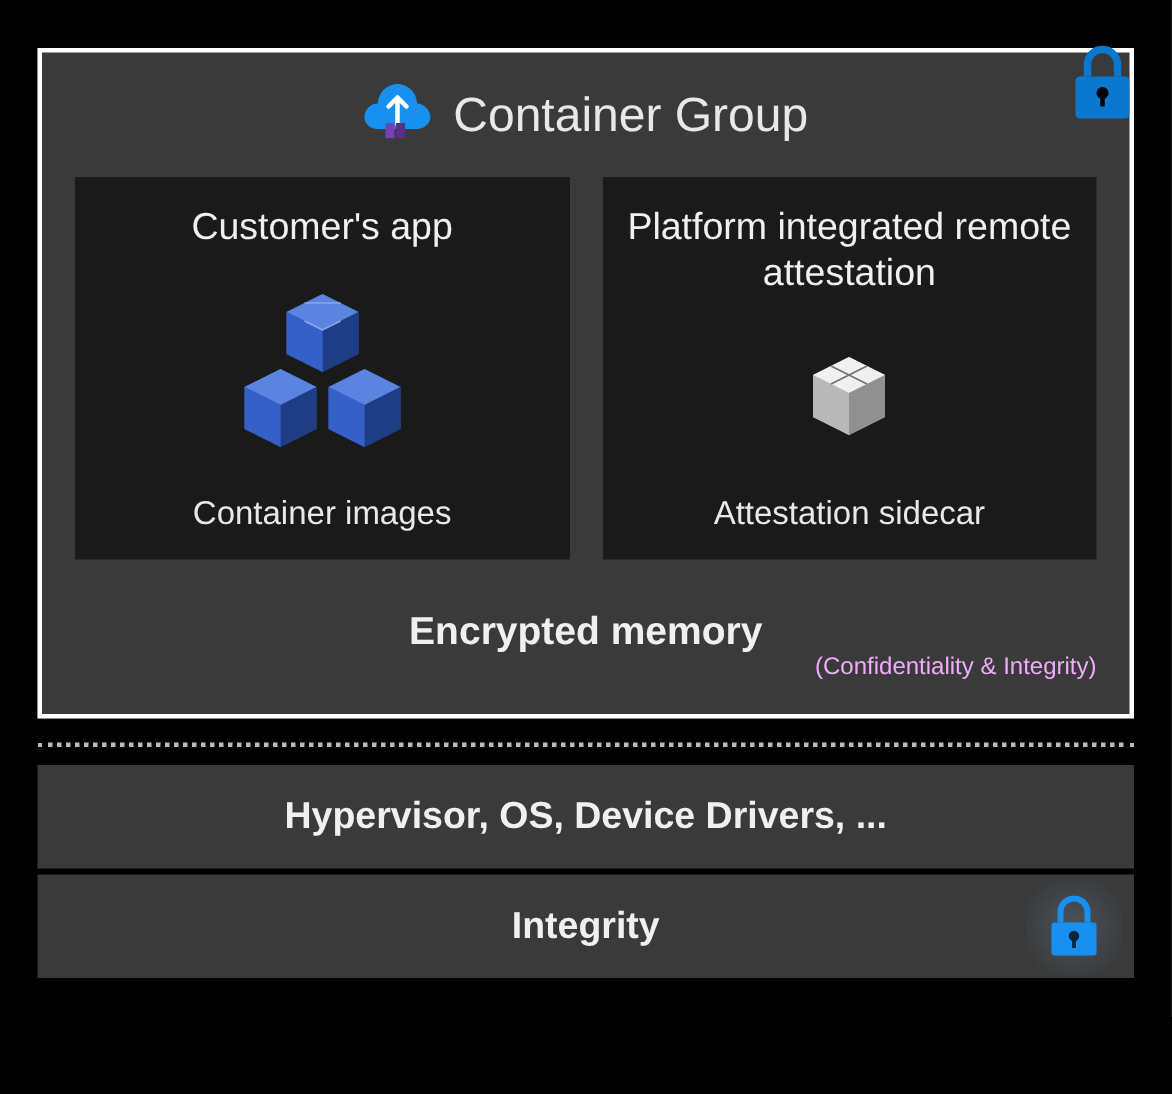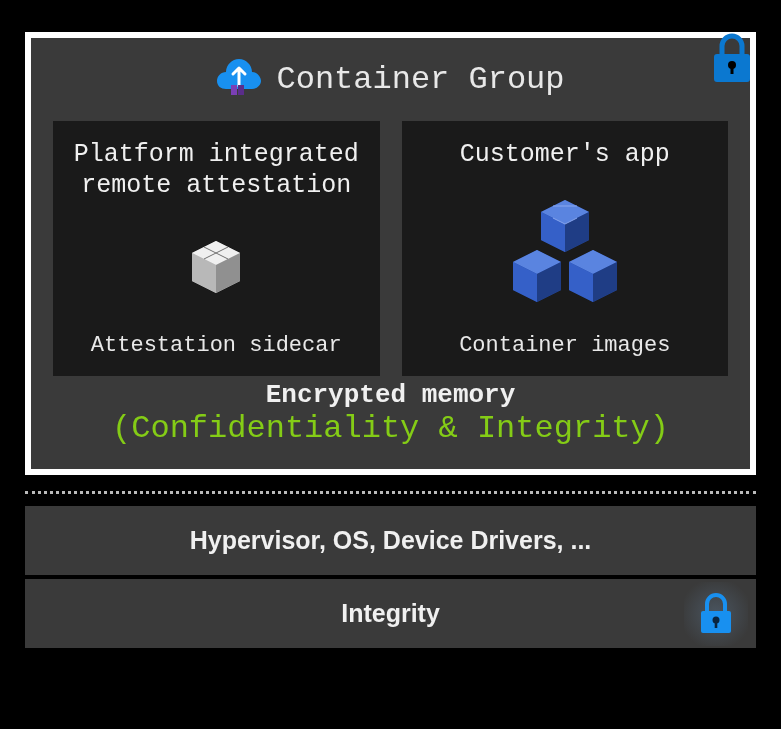--- a/index.html
+++ b/index.html
@@ -6,26 +6,25 @@
   body {
     width: 781px;
     height: 729px;
     background: #000;
     font-family: "Segoe UI", -apple-system, sans-serif;
     color: #fff;
     position: relative;
     padding: 20px 25px;
   }
   .container-group {
-    border: 6px solid #ffffff;
+    border: 3px solid #ffffff;
     background: #3a3a3a;
     padding: 18px 22px 22px 22px;
     position: relative;
     margin-top: 12px;
-    font-family: Liberation Mono, monospace;
   }
   .lock-corner {
     position: absolute;
     top: -6px;
     right: -6px;
     z-index: 10;
   }
   .cg-header {
     display: flex;
     align-items: center;
@@ -64,32 +63,33 @@
     align-items: center;
     justify-content: center;
     margin: 8px 0;
   }
   .box-footer {
     font-size: 22px;
     font-weight: 300;
     color: #e8e8e8;
   }
   .enc-mem {
-    margin-top: 4px;
+    margin-top: 32px;
     text-align: center;
   }
   .enc-title {
     font-size: 26px;
     font-weight: 600;
     color: #f0f0f0;
   }
   .enc-sub {
-    font-size: 32px;
+    font-size: 16px;
     font-weight: 300;
-    color: #84cc16;
+    color: #f0abfc;
+    text-align: right;
   }
   .dotted-sep {
     border: none;
     border-top: 3px dotted #bbb;
     margin: 16px 0 12px 0;
   }
   .layer {
     background: #3a3a3a;
     text-align: center;
     font-size: 25px;
@@ -134,63 +134,63 @@
         <rect x="15" y="29" width="6" height="10" fill="#7b3fb5"></rect>
         <rect x="22" y="29" width="6" height="10" fill="#5a2d8a"></rect>
       </svg>
     </span>
     <span class="cg-title">Container Group</span>
   </div>
 
   <div class="boxes-row">
 
     <div class="dark-box">
+      <div class="box-title">Customer's app</div>
+      <div class="box-icon-area">
+        <svg width="130" height="120" viewBox="0 0 130 120">
+          <g transform="translate(65,8)">
+            <path d="M0 0 L24 12 L24 40 L0 52 L-24 40 L-24 12 Z" fill="#2a4fa8"></path>
+            <path d="M0 0 L24 12 L0 24 L-24 12 Z" fill="#5a84e0"></path>
+            <path d="M0 24 L24 12 L24 40 L0 52 Z" fill="#1f3d85"></path>
+            <path d="M0 24 L-24 12 L-24 40 L0 52 Z" fill="#3560c8"></path>
+            <path d="M-12 6 L12 6 M-12 18 L0 24 L12 18" stroke="#8aa8f0" stroke-width="1" fill="none"></path>
+          </g>
+          <g transform="translate(37,58)">
+            <path d="M0 0 L24 12 L24 40 L0 52 L-24 40 L-24 12 Z" fill="#2a4fa8"></path>
+            <path d="M0 0 L24 12 L0 24 L-24 12 Z" fill="#5a84e0"></path>
+            <path d="M0 24 L24 12 L24 40 L0 52 Z" fill="#1f3d85"></path>
+            <path d="M0 24 L-24 12 L-24 40 L0 52 Z" fill="#3560c8"></path>
+          </g>
+          <g transform="translate(93,58)">
+            <path d="M0 0 L24 12 L24 40 L0 52 L-24 40 L-24 12 Z" fill="#2a4fa8"></path>
+            <path d="M0 0 L24 12 L0 24 L-24 12 Z" fill="#5a84e0"></path>
+            <path d="M0 24 L24 12 L24 40 L0 52 Z" fill="#1f3d85"></path>
+            <path d="M0 24 L-24 12 L-24 40 L0 52 Z" fill="#3560c8"></path>
+          </g>
+        </svg>
+      </div>
+      <div class="box-footer">Container images</div>
+    </div>
+
+    <div class="dark-box">
       <div class="box-title">Platform integrated remote attestation</div>
       <div class="box-icon-area">
         <svg width="60" height="60" viewBox="0 0 60 60">
           <g transform="translate(30,4)">
             <path d="M0 0 L24 12 L24 40 L0 52 L-24 40 L-24 12 Z" fill="#c8c8c8"></path>
             <path d="M0 0 L24 12 L0 24 L-24 12 Z" fill="#f0f0f0"></path>
             <path d="M0 24 L24 12 L24 40 L0 52 Z" fill="#909090"></path>
             <path d="M0 24 L-24 12 L-24 40 L0 52 Z" fill="#b8b8b8"></path>
             <path d="M-12 6 L12 18 M12 6 L-12 18" stroke="#707070" stroke-width="1" fill="none"></path>
           </g>
         </svg>
       </div>
       <div class="box-footer">Attestation sidecar</div>
     </div>
 
-    <div class="dark-box">
-      <div class="box-title">Customer's app</div>
-      <div class="box-icon-area">
-        <svg width="130" height="120" viewBox="0 0 130 120">
-          <g transform="translate(65,8)">
-            <path d="M0 0 L24 12 L24 40 L0 52 L-24 40 L-24 12 Z" fill="#2a4fa8"></path>
-            <path d="M0 0 L24 12 L0 24 L-24 12 Z" fill="#5a84e0"></path>
-            <path d="M0 24 L24 12 L24 40 L0 52 Z" fill="#1f3d85"></path>
-            <path d="M0 24 L-24 12 L-24 40 L0 52 Z" fill="#3560c8"></path>
-            <path d="M-12 6 L12 6 M-12 18 L0 24 L12 18" stroke="#8aa8f0" stroke-width="1" fill="none"></path>
-          </g>
-          <g transform="translate(37,58)">
-            <path d="M0 0 L24 12 L24 40 L0 52 L-24 40 L-24 12 Z" fill="#2a4fa8"></path>
-            <path d="M0 0 L24 12 L0 24 L-24 12 Z" fill="#5a84e0"></path>
-            <path d="M0 24 L24 12 L24 40 L0 52 Z" fill="#1f3d85"></path>
-            <path d="M0 24 L-24 12 L-24 40 L0 52 Z" fill="#3560c8"></path>
-          </g>
-          <g transform="translate(93,58)">
-            <path d="M0 0 L24 12 L24 40 L0 52 L-24 40 L-24 12 Z" fill="#2a4fa8"></path>
-            <path d="M0 0 L24 12 L0 24 L-24 12 Z" fill="#5a84e0"></path>
-            <path d="M0 24 L24 12 L24 40 L0 52 Z" fill="#1f3d85"></path>
-            <path d="M0 24 L-24 12 L-24 40 L0 52 Z" fill="#3560c8"></path>
-          </g>
-        </svg>
-      </div>
-      <div class="box-footer">Container images</div>
-    </div>
-
   </div>
 
   <div class="enc-mem">
     <div class="enc-title">Encrypted memory</div>
     <div class="enc-sub">(Confidentiality &amp; Integrity)</div>
   </div>
 
 </div>
 
 <hr class="dotted-sep">

